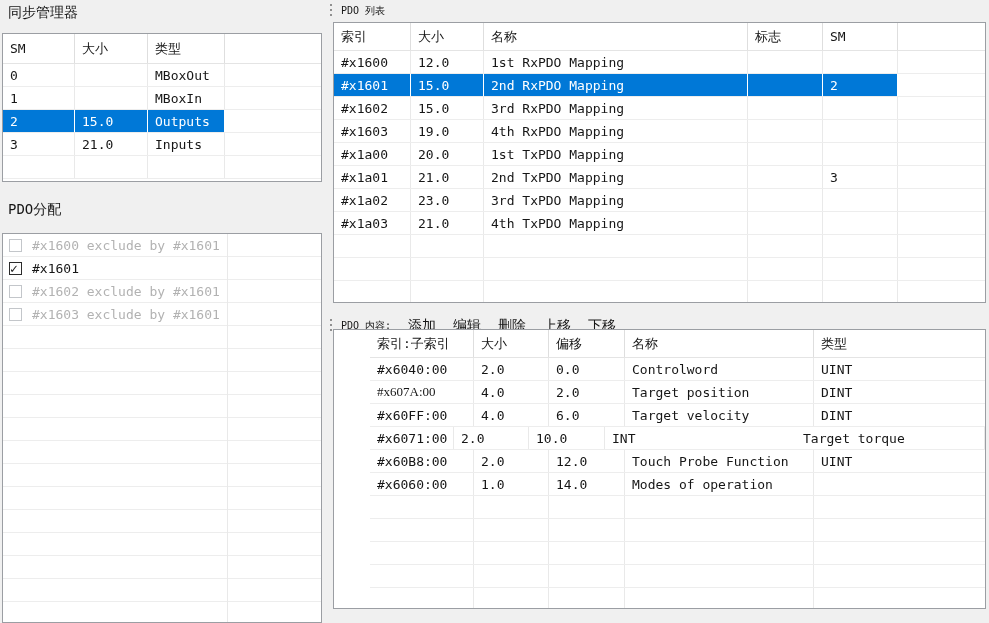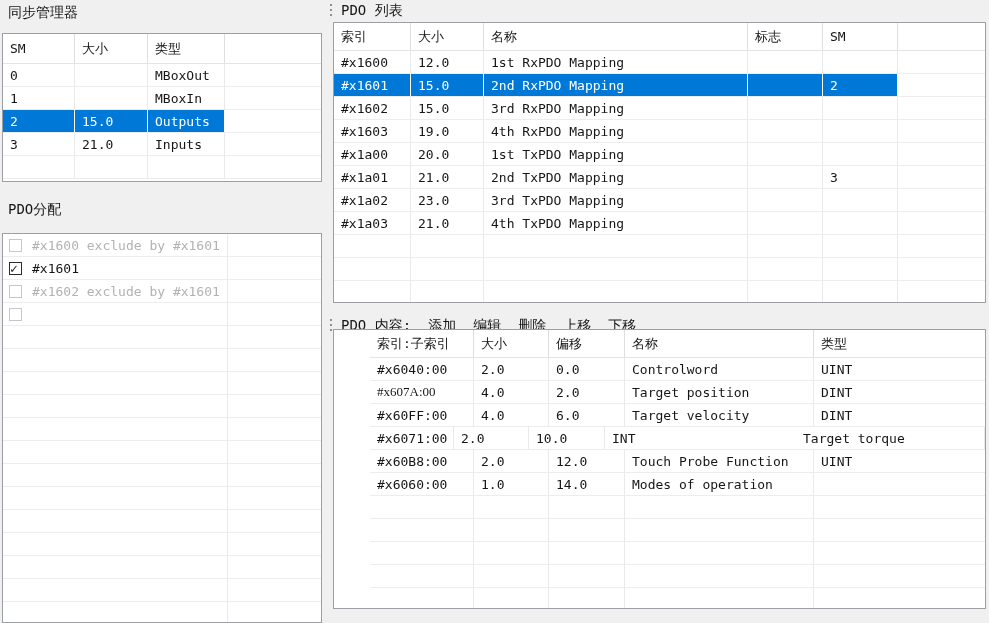--- a/index.html
+++ b/index.html
@@ -44,21 +44,21 @@
   }
   .chk-lbl { font-size:13px; }
   .chk-row.disabled .chk-lbl { color:#b2b2b2; }
 
   .bar { position:absolute; display:flex; align-items:center; }
   .gripper {
     width:3px; height:15px; margin-right:8px;
     background-image:repeating-linear-gradient(to bottom,#909090 0 2px,rgba(0,0,0,0) 2px 5px);
     background-size:2px 100%; background-repeat:no-repeat;
   }
-  .bar-title { font-size:14px; white-space:nowrap; }
+  .bar-title { font-size:10px; white-space:nowrap; }
   .tb-btn { font-size:14px; margin-left:17px; white-space:nowrap; cursor:default;text-decoration:underline; }
 </style>
 </head>
 <body>
 
 <div class="pane-title" style="left:8px; top:4px;">同步管理器</div>
 
 <div class="table" id="sm-table" style="left:2px; top:33px; width:320px; height:149px;">
     <div class="trow thead head-30">
       <div class="tcell" style="width: 72px;">SM</div>
@@ -109,20 +109,21 @@
     <div class="chk-row">
       <span class="cb checked"></span>
       <span class="chk-lbl">#x1601</span>
     </div>
     <div class="chk-row disabled">
       <span class="cb"></span>
       <span class="chk-lbl">#x1602 exclude by #x1601</span>
     </div>
     <div class="chk-row disabled">
       <span class="cb"></span>
+      <span class="chk-lbl">#x1603 exclude by #x1601</span>
     </div>
     <div class="chk-row"></div>
     <div class="chk-row"></div>
     <div class="chk-row"></div>
     <div class="chk-row"></div>
     <div class="chk-row"></div>
     <div class="chk-row"></div>
     <div class="chk-row"></div>
     <div class="chk-row"></div>
     <div class="chk-row"></div>

